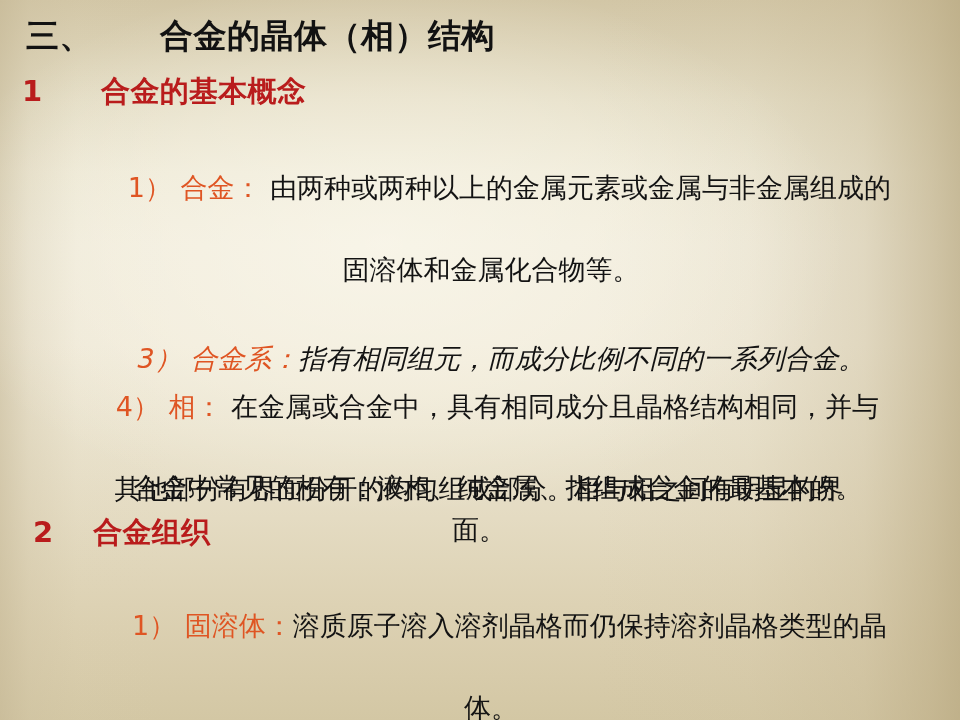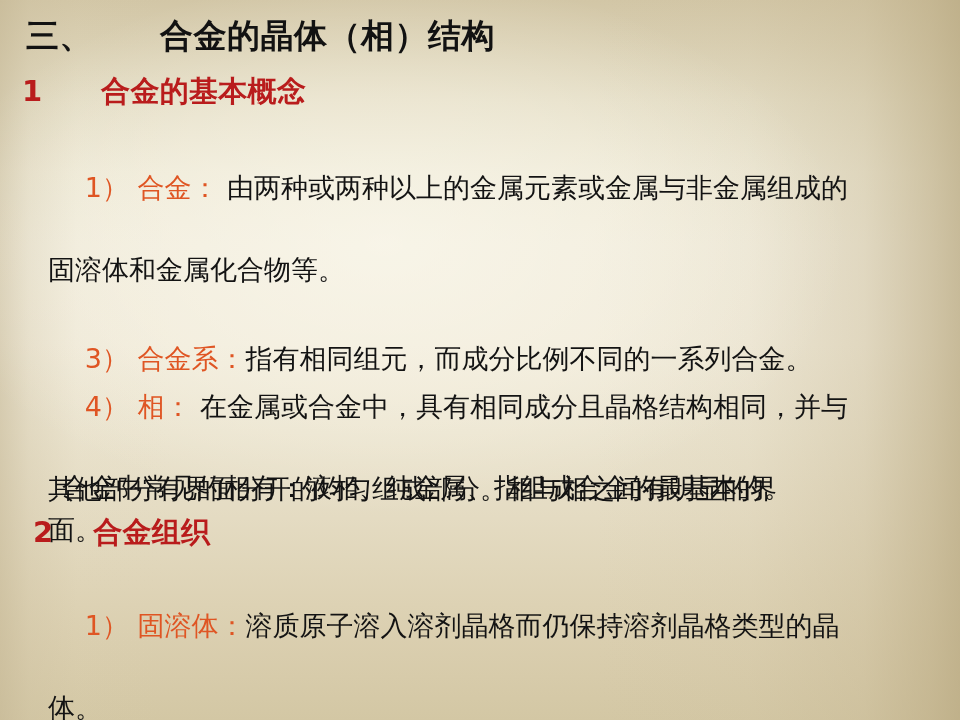--- a/index.html
+++ b/index.html
@@ -95,20 +95,21 @@
   #heading-sub-1 { left: 22px; top: 73px; }
   #heading-sub-2 { left: 33px; top: 514px; }
 
   
   .list-item {
     position: absolute;
     font-size: 27px;
     line-height: 41px;
     color: #131313;
     width: 918px;
+    text-align: center;
   }
   .marker {
     color: #df5523;
     font-weight: normal;
   }
   .term {
     color: #df5523;
   }
   .line {
     white-space: pre;
@@ -116,22 +117,22 @@
   }
   .indent {
     padding-left: 32px;
   }
   .indent-para {
     padding-left: 46px;
   }
 
   #item-1  { left: 16px; top: 126px; }
   #item-2  { left: 16px; top: 209px; }
-  #item-3  { left: 16px; top: 297px; }
-  #item-4  { left: 16px; top: 345px; }
+  #item-3  { left: 8px; top: 297px; font-style: italic; }
+  #item-4  { left: 4px; top: 345px; }
   #note-1  { left: 16px; top: 467px; }
   #item-5  { left: 16px; top: 564px; }
 </style>
 </head>
 <body>
 
 <div id="slide">
 
   <div id="bg-layer-vertical"></div>
   <div id="bg-layer-horizontal"></div>

